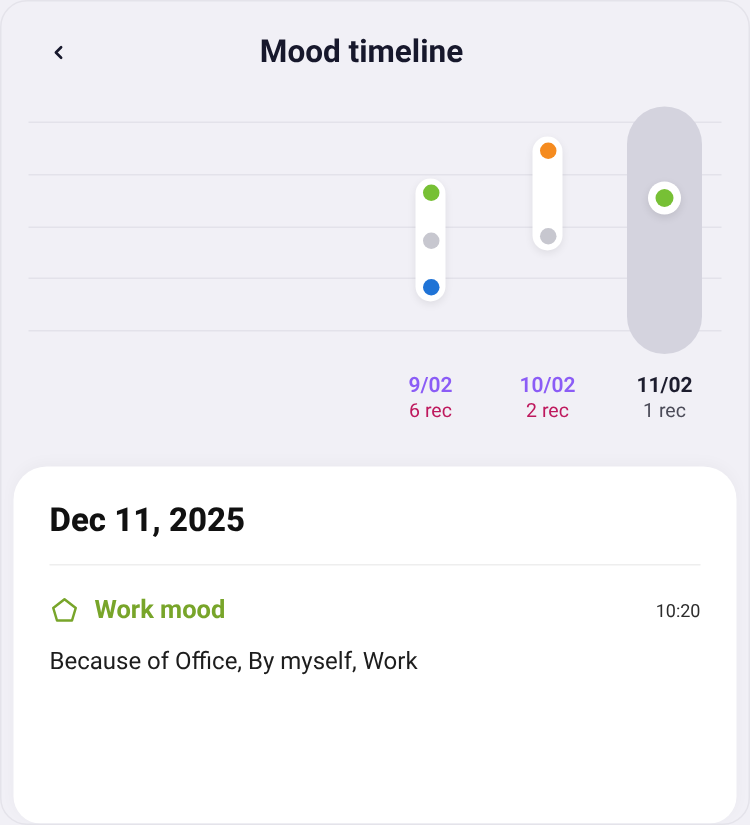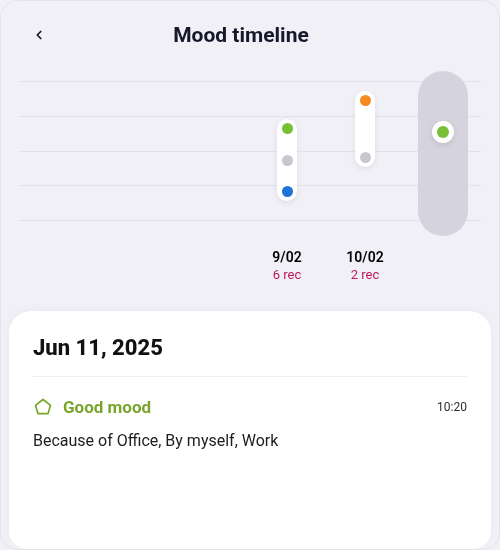--- a/index.html
+++ b/index.html
@@ -89,21 +89,21 @@
     box-shadow: 0 2px 6px rgba(0,0,0,0.10);
     position: absolute;
   }
   .ring .dot { width: 12px; height: 12px; }
   .col-label {
     position: absolute;
     top: 178px;
     text-align: center;
     width: 60px;
   }
-  .col-date { font-size: 14px; font-weight: 600; color: #000000; }
+  .col-date { font-size: 14px; font-weight: 600; color: #8b5cf6; }
   .col-rec  { font-size: 13px; color: #be185d; margin-top: 2px; }
   .col.selected .col-date { color: #1d1d2e; font-weight: 700; }
   .col.selected .col-rec  { color: #4b4b58; }
 
   .detail-card {
     position: absolute;
     left: 8px; right: 8px; bottom: 0;
     background: #fff;
     border-radius: 22px 22px 18px 18px;
     padding: 24px 24px 20px 24px;
@@ -187,28 +187,32 @@
         <div class="col-date">10/02</div>
         <div class="col-rec">2 rec</div>
       </div>
     </div>
 
     <div class="col selected">
       <div class="pill-bg"></div>
       <div class="ring" style="top:50px;">
         <span class="dot" style="background:#77c035"></span>
       </div>
+      <div class="col-label">
+        <div class="col-date">11/02</div>
+        <div class="col-rec">1 rec</div>
+      </div>
     </div>
 
   </div>
 </div>
 
 <div class="detail-card">
-  <div class="detail-date">Jun 11, 2025</div>
+  <div class="detail-date">Dec 11, 2025</div>
   <div class="entry-row">
     <svg width="20" height="20" viewBox="0 0 24 24" fill="none" stroke="#78a52a" stroke-width="2" stroke-linejoin="round">
       <polygon points="12 3 21 10 18 20 6 20 3 10"></polygon>
     </svg>
-    <span class="mood-label">Good mood</span>
+    <span class="mood-label">Work mood</span>
     <span class="entry-time">10:20</span>
   </div>
   <div class="because">Because of Office, By myself, Work</div>
 </div>
 
 </body></html>

